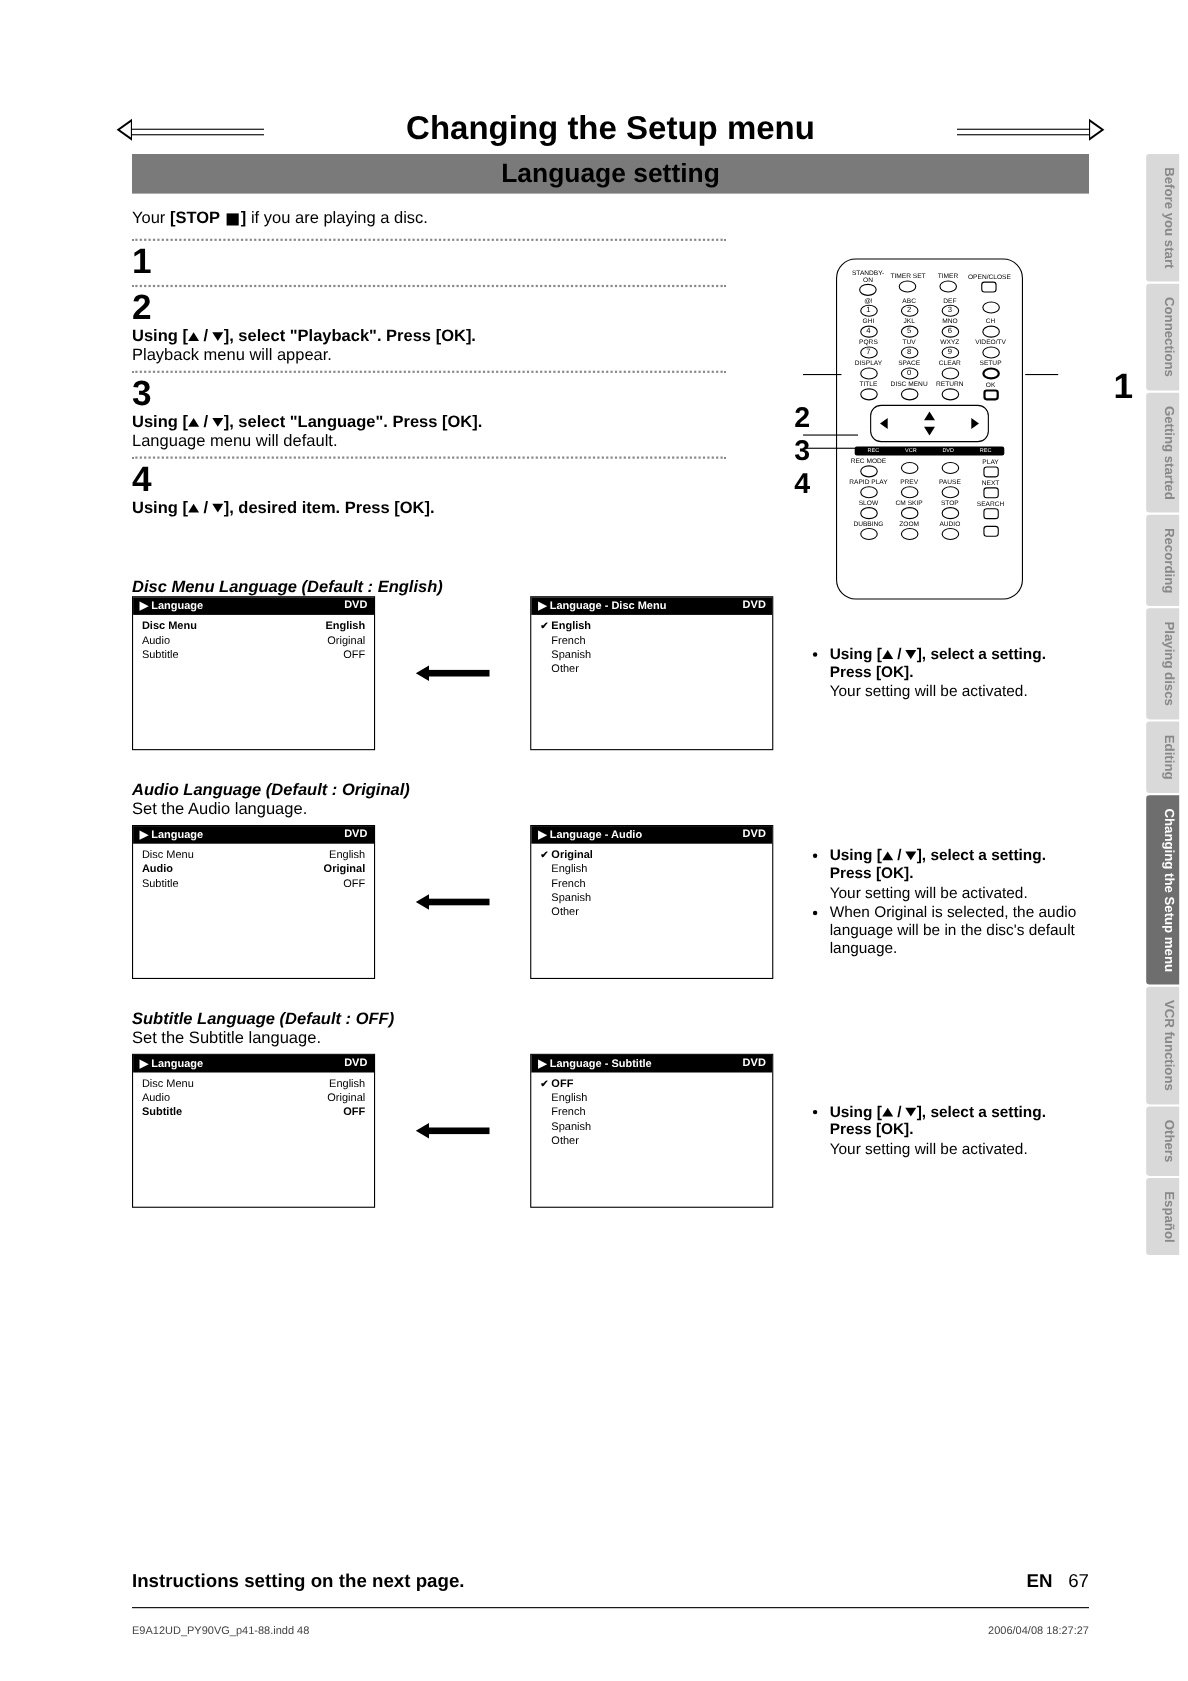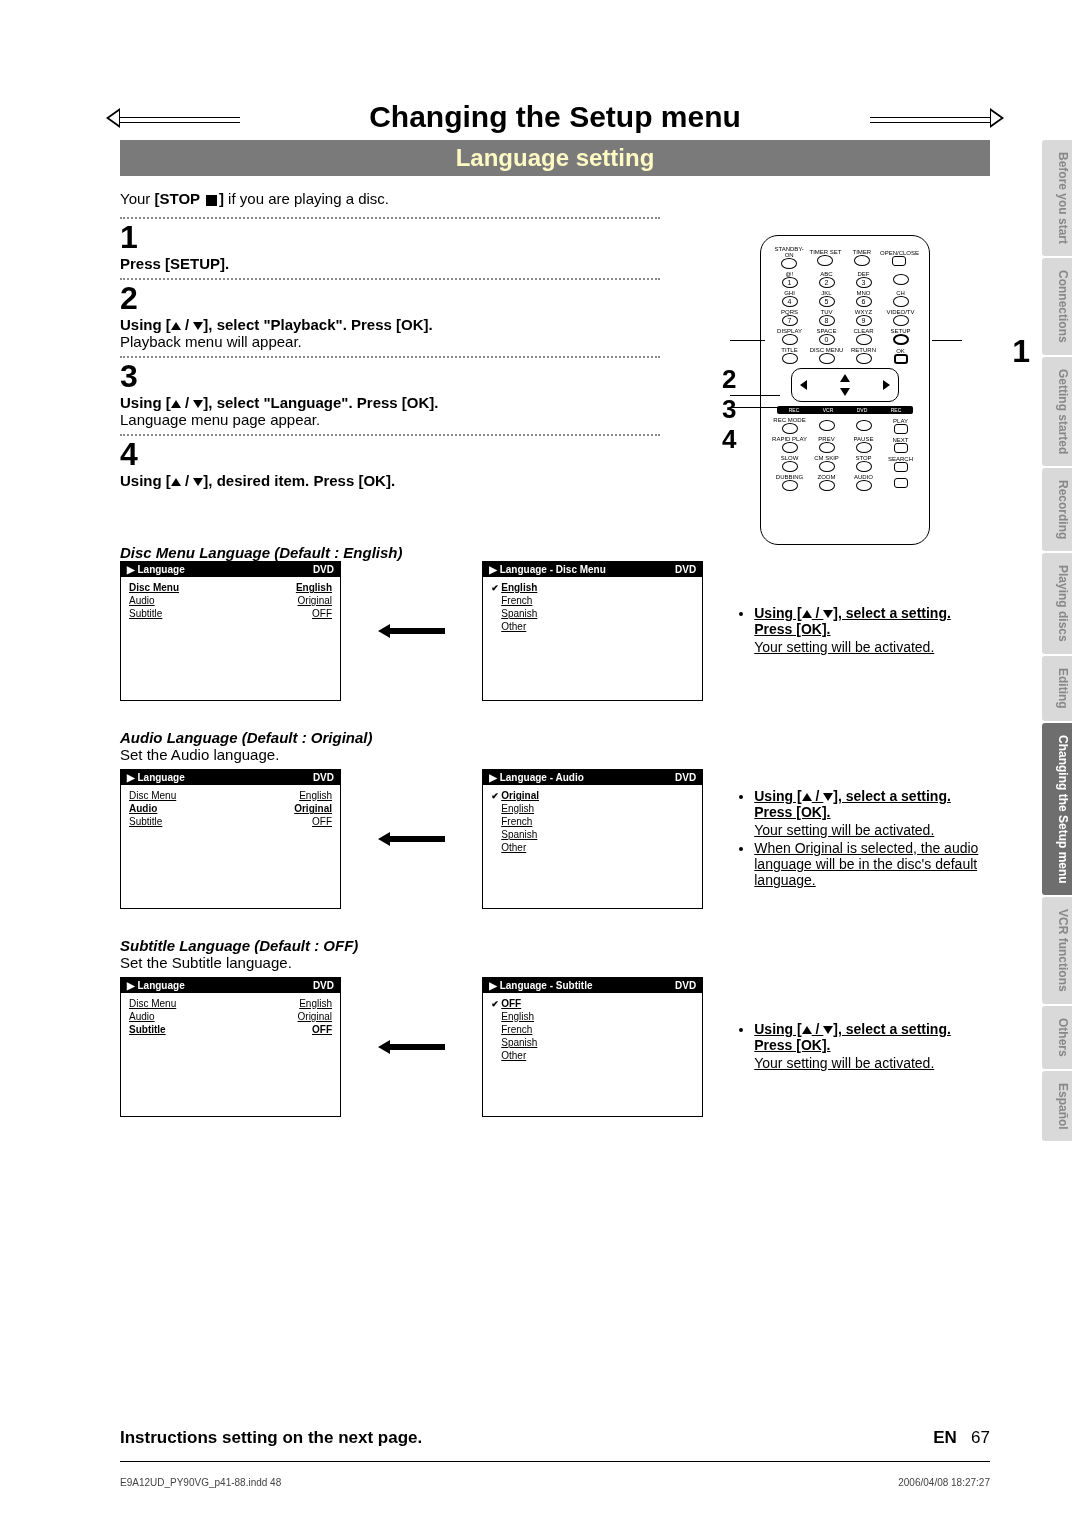--- a/index.html
+++ b/index.html
@@ -45,21 +45,21 @@
   }
   .title-right-arrow {
     position:absolute; right:-14px; top:8px;
     width:0;height:0;border-top:10px solid transparent;border-bottom:10px solid transparent;border-left:14px solid #000;
   }
   .title-right-arrow::after{
     content:"";position:absolute;right:3px;top:-7px;width:0;height:0;border-top:7px solid transparent;border-bottom:7px solid transparent;border-left:10px solid #fff;
   }
   .subtitle-bar {
     background:#7a7a7a;
-    color:#fef9c3;
+    color:#000000;
     font-size:24px;
     font-weight:bold;
     text-align:center;
     padding:4px 0;
     margin-bottom:14px;
   }
   .intro {
     font-size:15px;
     margin-bottom:10px;
   }
@@ -111,21 +111,21 @@
   .dpad-l { border-right:7px solid #000;}
   .dpad-r { border-left:7px solid #000;}
   .dpad-center{ display:flex;flex-direction:column;gap:6px;}
   .remote-bar { height:8px; background:#000; margin:3px 6px;border-radius:2px;display:flex;justify-content:space-around;align-items:center;}
   .remote-bar span{color:#fff;font-size:5px;}
 
   .sections { margin-top:55px; }
   .section { margin-bottom:28px; }
   .section-head { font-size:15px; font-weight:bold;font-style:italic; }
   .section-sub { font-size:15px; margin-bottom:6px;}
-  .panels-row { display:flex; align-items:center; gap:37px;text-decoration:underline;}
+  .panels-row { display:flex; align-items:center; gap:37px;}
   .osd {
     border:1px solid #000; width:230px; height:140px;
     font-size:10px; position:relative;
   }
   .osd-header {
     background:#000; color:#fff; font-weight:bold;
     display:flex; justify-content:space-between;
     padding:2px 6px; font-size:10px;
   }
   .osd-body { padding:4px 8px;}
@@ -195,34 +195,33 @@
     <span class="title-right-arrow"></span>
   </div>
   <div class="subtitle-bar">Language setting</div>
 
   <div class="intro">
     <span>Your </span><b>[STOP </b><span class="stop-icon"></span><b>]</b><span> if you are playing a disc.</span>
   </div>
   <hr class="dotted">
 
   <div class="step-num">1</div>
-  <div class="step-body"><b>Press [SETUP].</b></div>
   <hr class="dotted">
 
   <div class="step-num">2</div>
   <div class="step-body">
     <b><span>Using [</span><span class="tri-up"></span><span> / </span><span class="tri-down"></span><span>], select "Playback". Press [OK].</span></b><br>
     <span>Playback menu will appear.</span>
   </div>
   <hr class="dotted">
 
   <div class="step-num">3</div>
   <div class="step-body">
     <b><span>Using [</span><span class="tri-up"></span><span> / </span><span class="tri-down"></span><span>], select "Language". Press [OK].</span></b><br>
-    <span>Language menu page appear.</span>
+    <span>Language menu will default.</span>
   </div>
   <hr class="dotted">
 
   <div class="step-num">4</div>
   <div class="step-body">
     <b><span>Using [</span><span class="tri-up"></span><span> / </span><span class="tri-down"></span><span>], desired item. Press [OK].</span></b>
   </div>
 
   <div class="remote-area">
     <div class="callout-nums" style="white-space:pre">2

